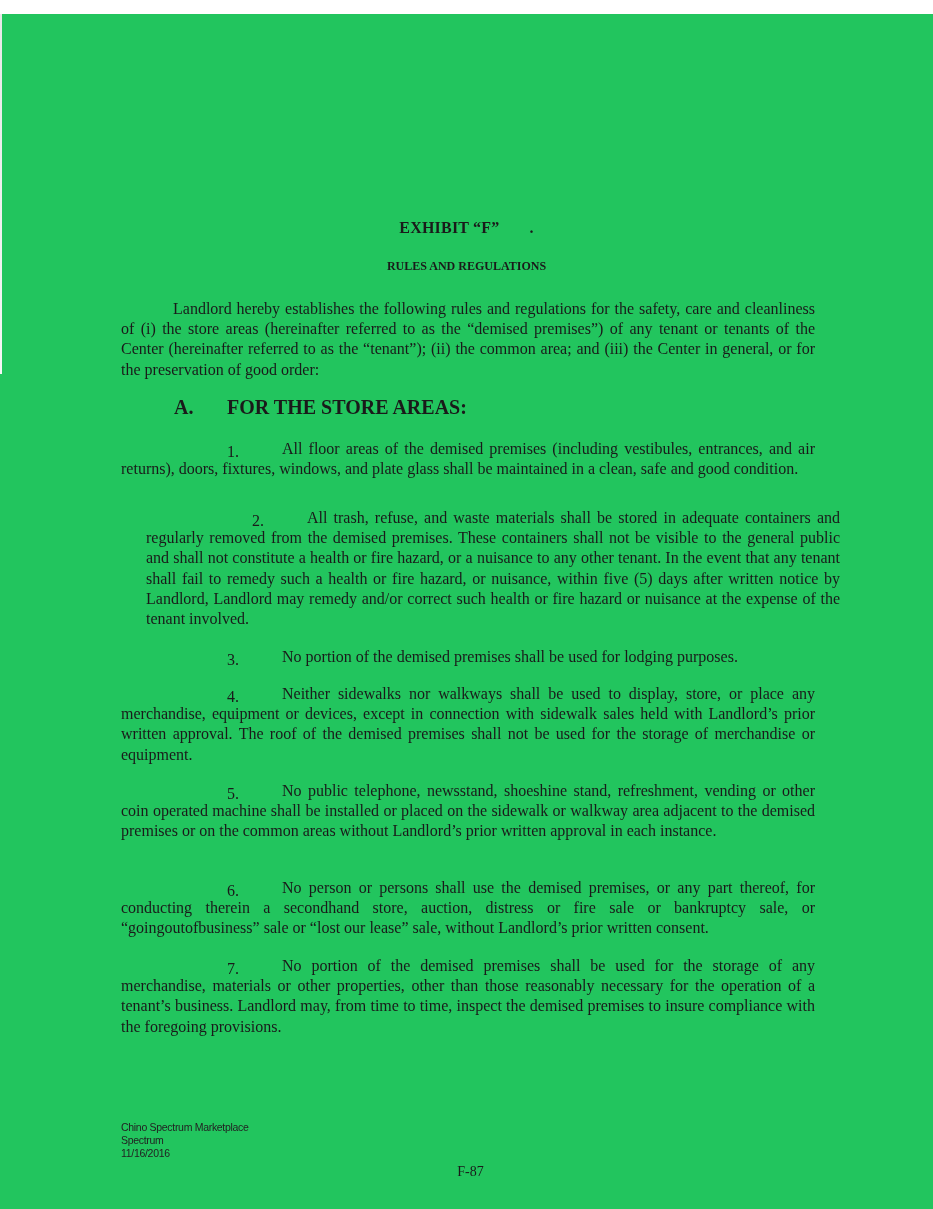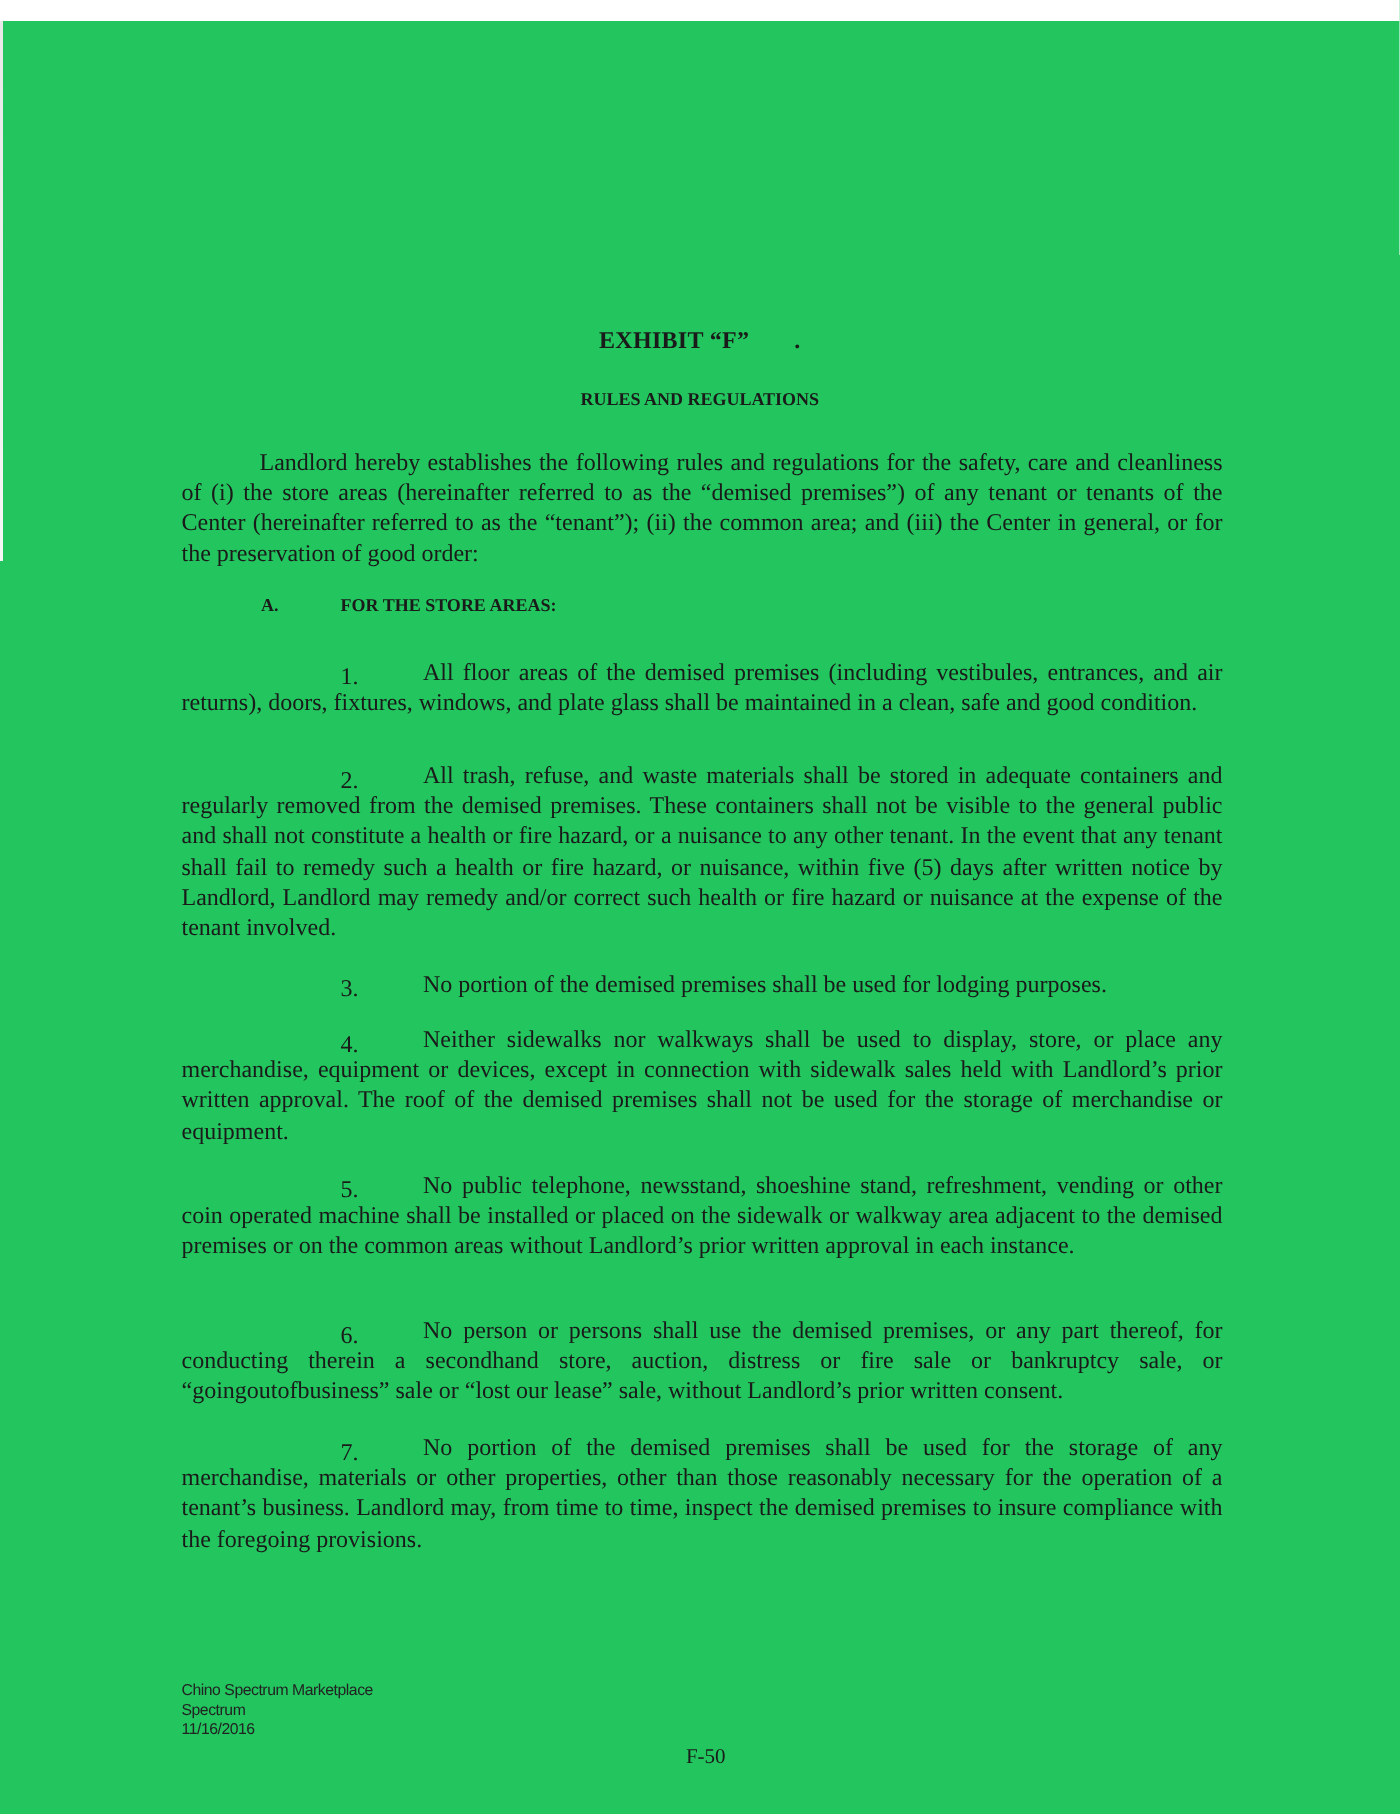--- a/index.html
+++ b/index.html
@@ -60,21 +60,21 @@
     }
     .intro {
       top: 285px;
       text-indent: 52px;
     }
     .section-heading {
       position: absolute;
       left: 174px;
       top: 382px;
       font-weight: bold;
-      font-size: 12px;
+      font-size: 20px;
     }
     .section-heading .letter {
       display: inline-block;
       width: 53px;
     }
     .para {
       text-indent: 0;
     }
     .para .num {
       display: inline-block;
@@ -119,21 +119,21 @@
   <div class="body-text intro">Landlord hereby establishes the following rules and regulations for the safety, care and cleanliness of (i) the store areas (hereinafter referred to as the “demised premises”) of any tenant or tenants of the Center (hereinafter referred to as the “tenant”); (ii) the common area; and (iii) the Center in general, or for the preservation of good order:</div>
 
   <div class="section-heading">
     <span class="letter">A.</span><span>FOR THE STORE AREAS:</span>
   </div>
 
   <div class="body-text para" style="top:425px;">
     <span class="num">1.</span><span>All floor areas of the demised premises (including vestibules, entrances, and air returns), doors, fixtures, windows, and plate glass shall be maintained in a clean, safe and good condition.</span>
   </div>
 
-  <div class="body-text para" style="top:494px;">
+  <div class="body-text para" style="top:494px;margin-left:25px;">
     <span class="num">2.</span><span>All trash, refuse, and waste materials shall be stored in adequate containers and regularly removed from the demised premises.  These containers shall not be visible to the general public and shall not constitute a health or fire hazard, or a nuisance to any other tenant.  In the event that any tenant shall fail to remedy such a health or fire hazard, or nuisance, within five (5) days after written notice by Landlord, Landlord may remedy and/or correct such health or fire hazard or nuisance at the expense of the tenant involved.</span>
   </div>
 
   <div class="body-text para" style="top:633px;">
     <span class="num">3.</span><span>No portion of the demised premises shall be used for lodging purposes.</span>
   </div>
 
   <div class="body-text para" style="top:670px;">
     <span class="num">4.</span><span>Neither sidewalks nor walkways shall be used to display, store, or place any merchandise, equipment or devices, except in connection with sidewalk sales held with Landlord’s prior written approval.  The roof of the demised premises shall not be used for the storage of merchandise or equipment.</span>
   </div>
@@ -150,14 +150,14 @@
     <span class="num">7.</span><span>No portion of the demised premises shall be used for the storage of any merchandise, materials or other properties, other than those reasonably necessary for the operation of a tenant’s business.  Landlord may, from time to time, inspect the demised premises to insure compliance with the foregoing provisions.</span>
   </div>
 
 
   <div class="footer-meta">
     <div>Chino Spectrum Marketplace</div>
     <div>Spectrum</div>
     <div>11/16/2016</div>
   </div>
 
-  <div class="page-number">F-50</div>
+  <div class="page-number">F-87</div>
 </div>
 
 </body></html>

